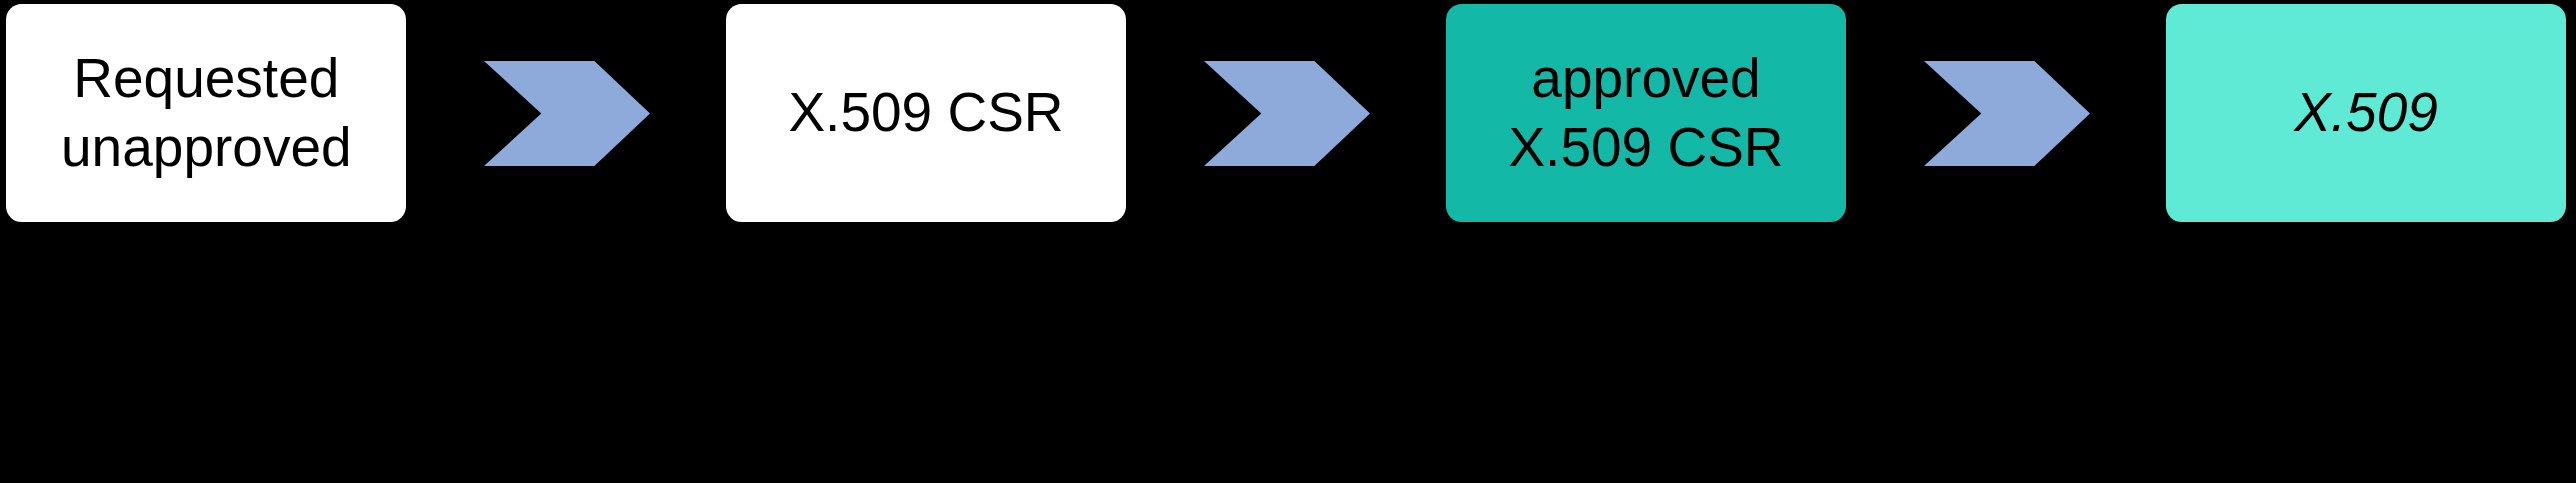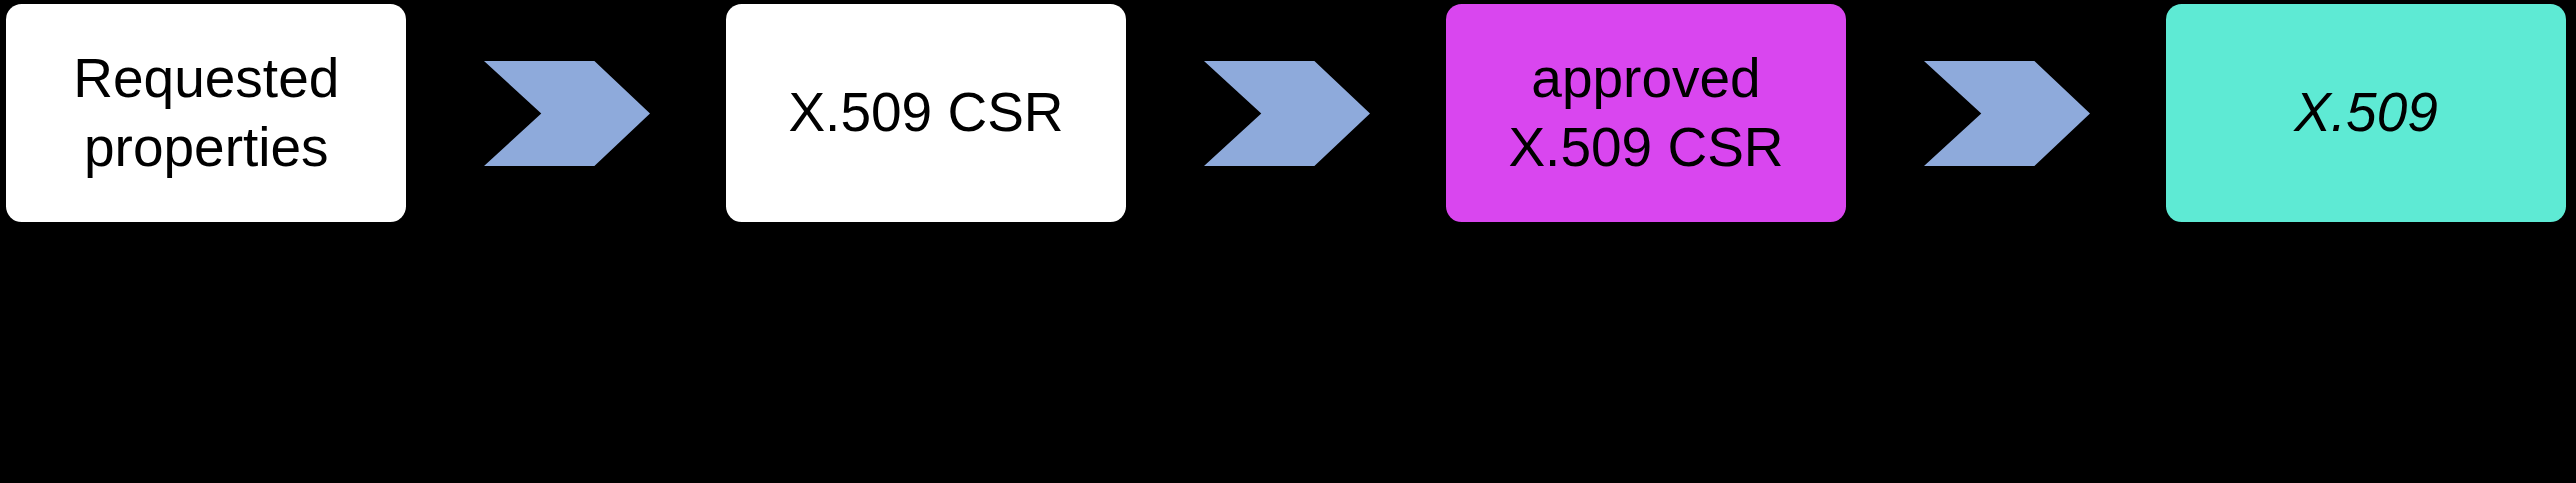--- a/index.html
+++ b/index.html
@@ -51,32 +51,32 @@
   .chev-2 { left: 1204px; }
   .chev-3 { left: 1924px; }
 </style>
 </head>
 <body>
 
 <div class="canvas" style="background: rgb(0, 0, 0);">
 
   <div class="flow-box box-1" style="background: rgb(255, 255, 255); color: rgb(0, 0, 0);">
     <span class="line">Requested</span>
-    <span class="line">properties</span>
+    <span class="line">unapproved</span>
   </div>
 
   <div class="chevron chev-1" style="background: rgb(142, 170, 219);"></div>
 
   <div class="flow-box box-2" style="background: rgb(255, 255, 255); color: rgb(0, 0, 0);">
     <span class="line">X.509 CSR</span>
   </div>
 
   <div class="chevron chev-2" style="background: rgb(142, 170, 219);"></div>
 
-  <div class="flow-box box-3" style="background: #d946ef; color: rgb(0, 0, 0);">
+  <div class="flow-box box-3" style="background: #14b8a6; color: rgb(0, 0, 0);">
     <span class="line">approved</span>
     <span class="line">X.509 CSR</span>
   </div>
 
   <div class="chevron chev-3" style="background: rgb(142, 170, 219);"></div>
 
   <div class="flow-box box-4" style="background: #5eead4; color: rgb(0, 0, 0); font-style: italic;">
     <span class="line">X.509</span>
   </div>
 

